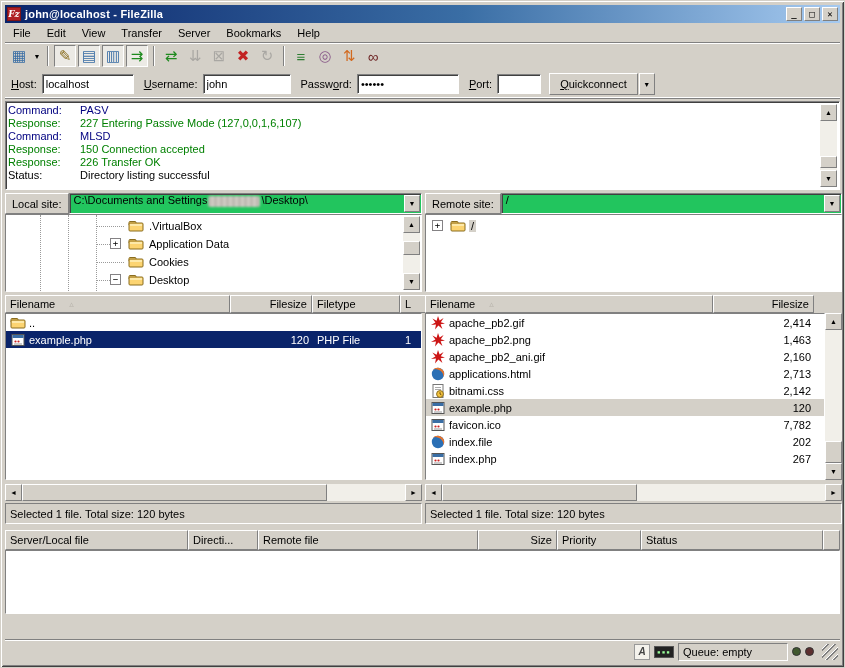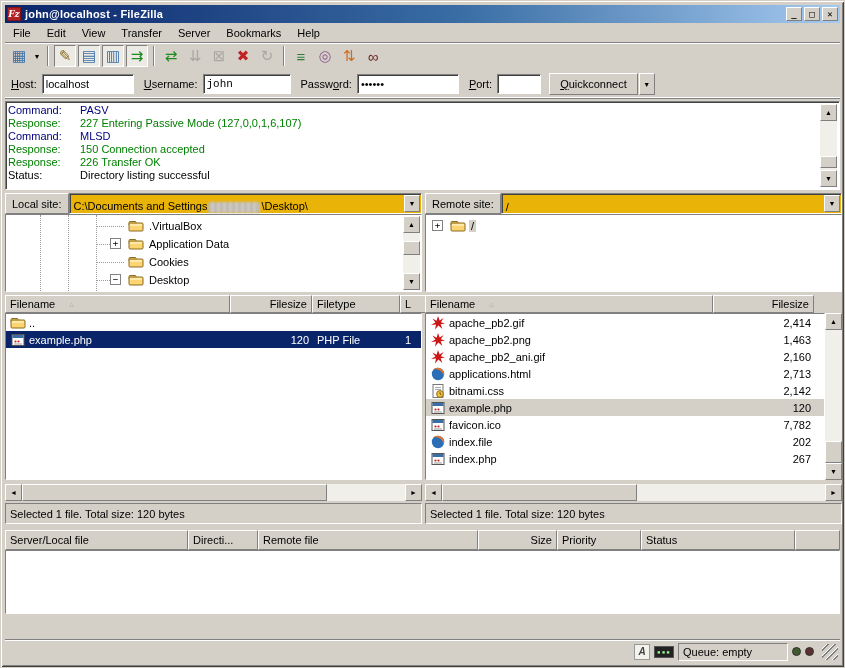--- a/index.html
+++ b/index.html
@@ -62,22 +62,22 @@
   .sbtn { position:absolute; width:17px; height:17px; display:flex; align-items:center; justify-content:center;
     font-size:7px; color:#000; }
   .sthumb { position:absolute; }
 
   
   .pane { position:absolute; top:192px; height:99px; }
   #local-pane  { left:4px;  width:417px; }
   #remote-pane { left:424px; width:417px; }
   .sitehead { display:flex; height:21px; align-items:stretch; }
   .sitelabel { display:flex; align-items:center; padding:0 6px; flex:none; }
-  .sitecombo { flex:1; display:flex; background:#eab308; border:1px solid; border-color:#808080 #fff #fff #808080;
-    box-shadow:inset 1px 1px 0 #404040; align-items:flex-end; padding-left:4px; position:relative; }
+  .sitecombo { flex:1; display:flex; background:#22c55e; border:1px solid; border-color:#808080 #fff #fff #808080;
+    box-shadow:inset 1px 1px 0 #404040; align-items:flex-start; padding-left:4px; position:relative; }
   .combodrop { position:absolute; right:1px; top:1px; bottom:1px; width:16px; display:flex; align-items:center; justify-content:center; font-size:7px; }
   .treearea { position:absolute; left:0; right:0; top:21px; bottom:0; background:#fff;
     border:1px solid; border-color:#808080 #fff #fff #808080; overflow:hidden; }
   .treerow { position:relative; height:18px; display:flex; align-items:center; }
   .expander { position:absolute; width:11px; height:11px; background:#fff; border:1px solid #848284;
     font-size:9px; line-height:9px; text-align:center; left:104px; top:3px; font-family:"DejaVu Sans Mono",monospace;}
   .tree-guide { position:absolute; border-left:1px dotted #9a9a9a; top:0; bottom:0; }
   .tstub { position:absolute; border-top:1px dotted #9a9a9a; width:14px; top:9px; left:90px; }
   .titem { position:absolute; left:122px; display:flex; align-items:center; gap:3px; height:18px; }
   .titem .lbl { padding:0 2px; }
@@ -177,21 +177,21 @@
       <div class="tbico" style="color: rgb(46, 125, 50);">≡</div>
       <div class="tbico" style="color: rgb(138, 90, 138);">◎</div>
       <div class="tbico" style="color: rgb(210, 105, 30);">⇅</div>
       <div class="tbico" style="color: rgb(107, 32, 32);">∞</div>
     </div>
 
   <div id="quickbar">
     <label><u>H</u>ost:</label>
     <input class="qinput" style="width: 92px;" value="localhost">
     <label><u>U</u>sername:</label>
-    <input class="qinput" style="width: 88px; font-family: Liberation Mono, monospace;" value="john">
+    <input class="qinput" style="width: 88px;" value="john">
     <label>Passw<u>o</u>rd:</label>
     <input class="qinput" style="width: 102px;" value="••••••">
     <label><u>P</u>ort:</label>
     <input class="qinput" style="width: 44px;" value="">
     <span style="width:8px"></span>
     <button id="qc-btn" class="raised"><u>Q</u>uickconnect</button>
     <div id="qc-btn-drop" class="raised">▼</div>
   </div>
 
   <div id="log" class="deep">
@@ -516,21 +516,21 @@
     </div>
     <div class="liststatus">Selected 1 file. Total size: 120 bytes</div>
   </div>
 
   <div id="queuehead">
       <div class="hcell raised" style="width: 183px;">Server/Local file</div>
       <div class="hcell raised" style="width: 70px;">Directi...</div>
       <div class="hcell raised" style="width: 220px;">Remote file</div>
       <div class="hcell raised num" style="width: 79px;">Size</div>
       <div class="hcell raised" style="width: 84px;">Priority</div>
-      <div class="hcell raised" style="width: 154px;">Status</div>
+      <div class="hcell raised" style="width: 182px;">Status</div>
       <div class="hcell raised" style="flex: 1 1 0%;"></div>
     </div>
   <div id="queuebody"></div>
 
 
   <div id="statusbar">
     <div id="sb-right">
       <div id="ascii-ind">A</div>
       <div id="speed-ind">▪▪▪</div>
       <div id="queue-field">Queue: empty</div>

